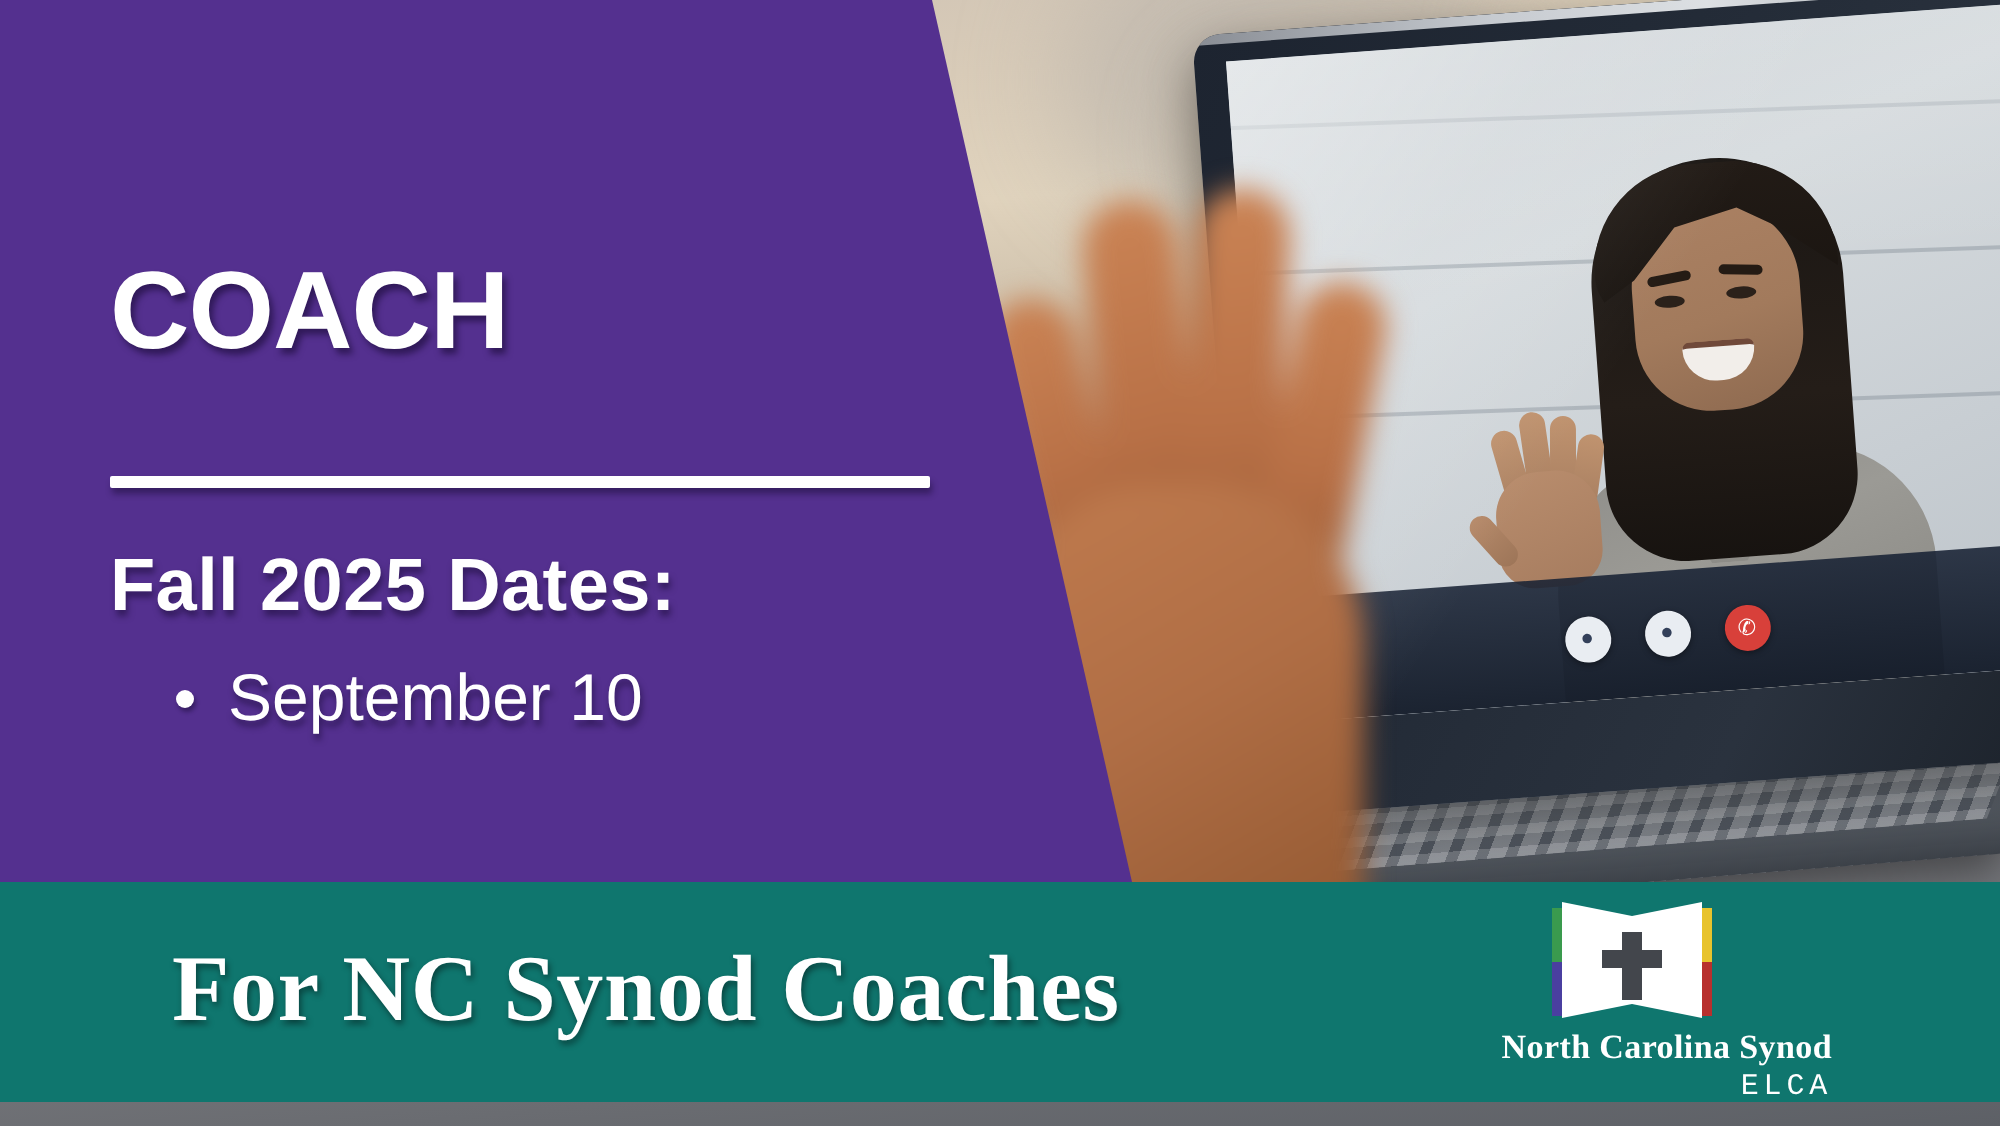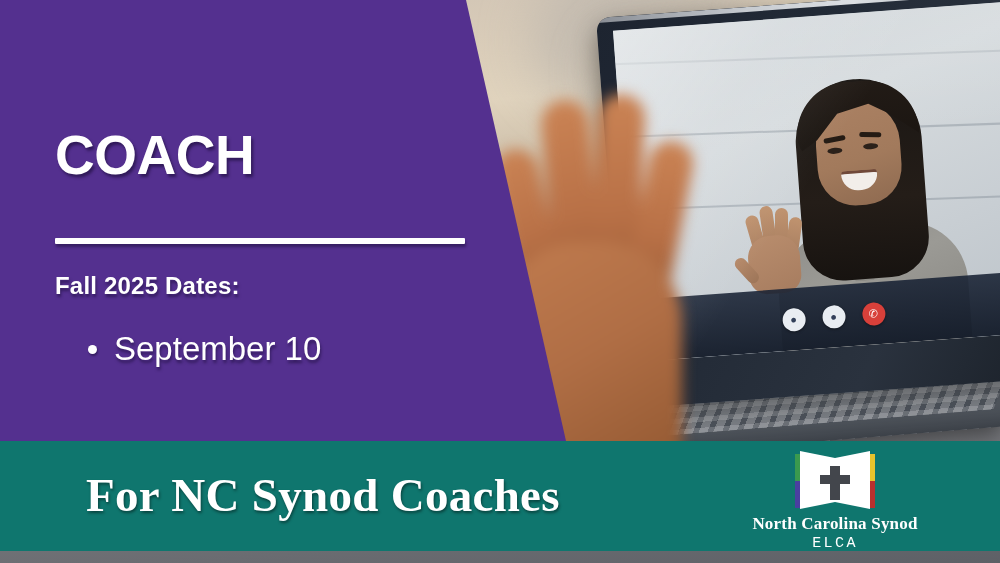--- a/index.html
+++ b/index.html
@@ -323,21 +323,21 @@
     height: 6px;
     background: #fff;
     box-shadow: 1px 3px 3px rgba(20,8,45,.45);
     border-radius: 1px;
   }
   .dates-title {
     position: absolute;
     left: 55px;
     top: 272px;
     color: #fff;
-    font-size: 24px;
+    font-size: 37px;
     font-weight: 600;
     letter-spacing: .2px;
     text-shadow: 1px 3px 3px rgba(20,8,45,.5);
   }
   .dates-list {
     position: absolute;
     left: 80px;
     top: 322px;
     margin: 0;
     padding: 0 0 0 34px;
@@ -378,24 +378,24 @@
     font-family: "Liberation Serif", serif;
     font-weight: 700;
     font-size: 47px;
     letter-spacing: .3px;
     text-shadow: 1px 2px 3px rgba(0,0,0,.45);
   }
 
   
   .logo {
     position: absolute;
-    left: 735px;
+    left: 716px;
     top: 8px;
     width: 200px;
-    text-align: center;
+    text-align: right;
   }
   .logo-mark {
     position: relative;
     width: 104px;
     height: 62px;
     margin: 0 auto 3px;
   }
   .bar {
     position: absolute;
     width: 9px;

